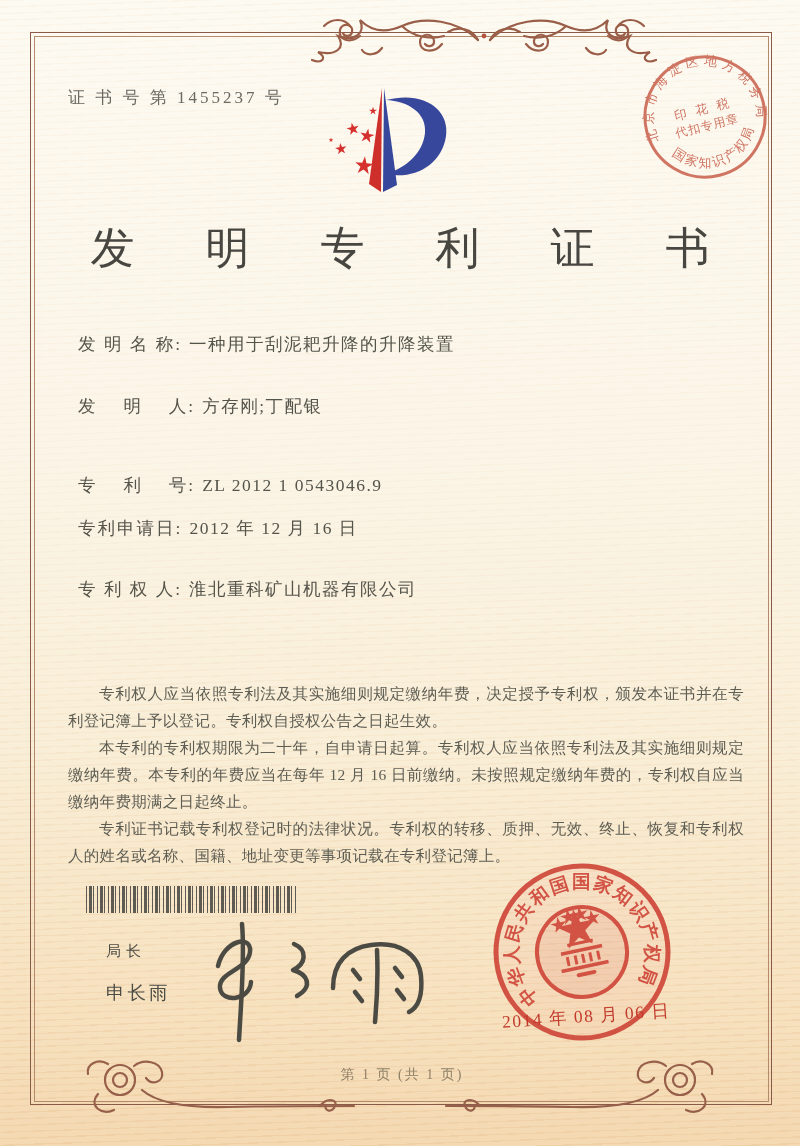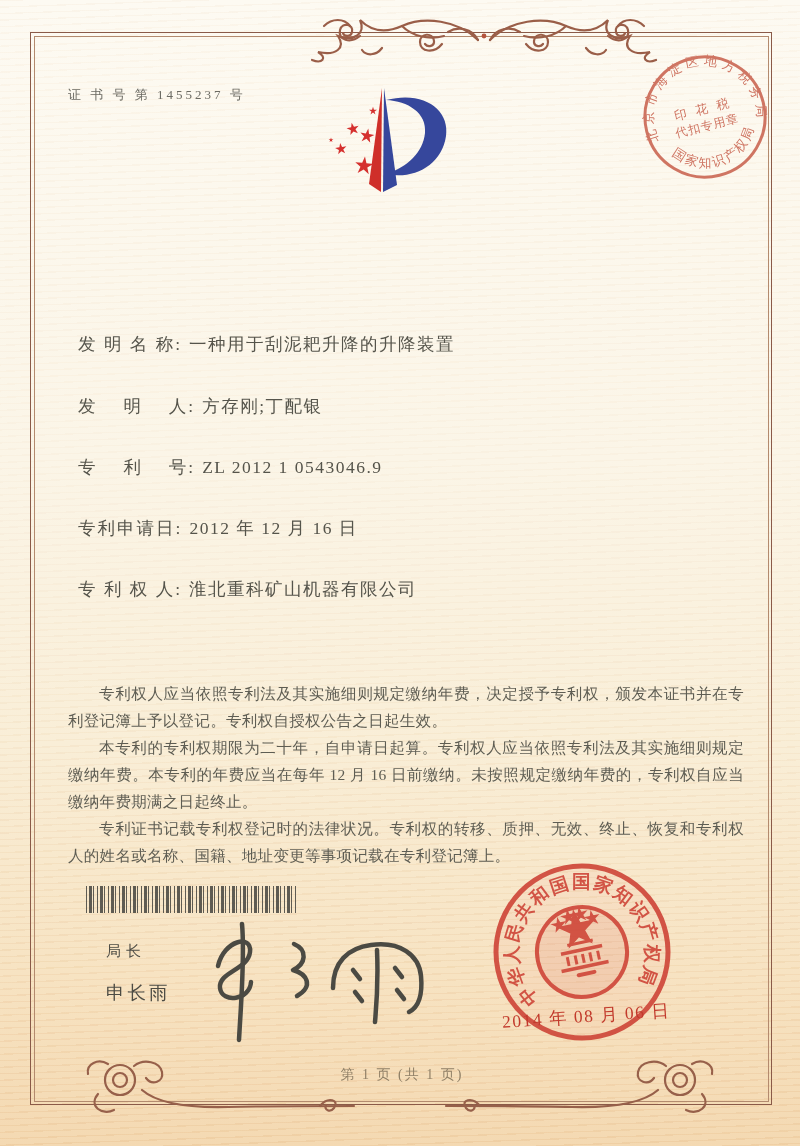--- a/index.html
+++ b/index.html
@@ -10,21 +10,21 @@
   }
   .waves {
     position:absolute; inset:0; pointer-events:none;
     background: repeating-linear-gradient(178deg, rgba(215,150,86,0.14) 0px, rgba(215,150,86,0.14) 1.3px, rgba(255,255,255,0) 1.3px, rgba(255,255,255,0) 6.5px);
     -webkit-mask-image: linear-gradient(180deg, rgba(0,0,0,0.35) 0%, rgba(0,0,0,0.30) 50%, rgba(0,0,0,0.70) 78%, #000 100%);
     mask-image: linear-gradient(180deg, rgba(0,0,0,0.35) 0%, rgba(0,0,0,0.30) 50%, rgba(0,0,0,0.70) 78%, #000 100%);
   }
   .frame { position:absolute; left:30px; top:32px; width:740px; height:1071px; border:1.5px solid #8a5a48; }
   .frame::after { content:""; position:absolute; inset:2.5px; border:1px solid #b38a6e; }
 
-  .cert-no { position:absolute; left:68px; top:86px; font-size:13px; letter-spacing:3px; color:#6b6a62; }
+  .cert-no { position:absolute; left:68px; top:86px; font-size:17px; letter-spacing:3px; color:#6b6a62; }
 
   .title { position:absolute; top:219px; left:0; width:100%; text-align:center;
            font-size:44px; letter-spacing:30px; text-indent:30px; color:#474640; font-weight:500; }
 
   .field { position:absolute; left:78px; font-size:17.5px; color:#55544b; white-space:nowrap; }
   .field .lab { letter-spacing:2px; }
   .field .val { margin-left:7px; letter-spacing:1.5px; }
 
   .body-text { position:absolute; left:68px; top:680px; width:676px; }
   .body-text p { margin:0; font-size:15.5px; line-height:27px; color:#5e5d53;
@@ -102,28 +102,29 @@
         <textPath href="#ts-top" startOffset="6">北京市海淀区地方税务局</textPath>
       </text>
       <text font-size="13" fill="#cb6a57" letter-spacing="1.8">
         <textPath href="#ts-bot" startOffset="4">国家知识产权局</textPath>
       </text>
       <text x="65" y="61" text-anchor="middle" font-size="12.5" fill="#cb6a57" letter-spacing="3">印 花 税</text>
       <text x="65" y="78" text-anchor="middle" font-size="12" fill="#cb6a57" letter-spacing="1">代扣专用章</text>
     </g>
   </svg>
 
+  <div class="title">发 明 专 利 证 书</div>
 
   <div class="field" style="top:394px;">
     <span class="lab">发　 明　 人:</span><span class="val">方存刚;丁配银</span>
   </div>
   <div class="field" style="top:332px;">
     <span class="lab">发 明 名 称:</span><span class="val">一种用于刮泥耙升降的升降装置</span>
   </div>
-  <div class="field" style="top:455px;">
+  <div class="field" style="top:473px;">
     <span class="lab">专　 利　 号:</span><span class="val">ZL 2012 1 0543046.9</span>
   </div>
   <div class="field" style="top:516px;">
     <span class="lab">专利申请日:</span><span class="val">2012 年 12 月 16 日</span>
   </div>
   <div class="field" style="top:577px;">
     <span class="lab">专 利 权 人:</span><span class="val">淮北重科矿山机器有限公司</span>
   </div>
 
   <div class="body-text">

